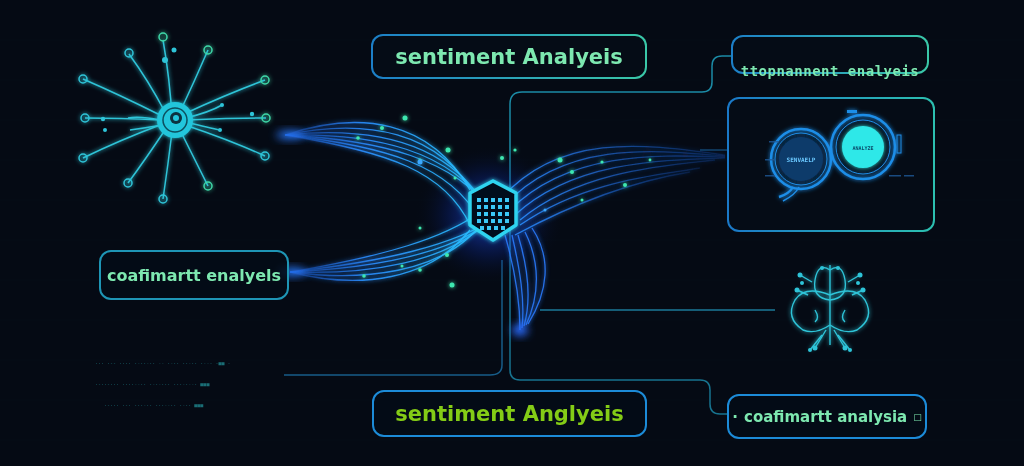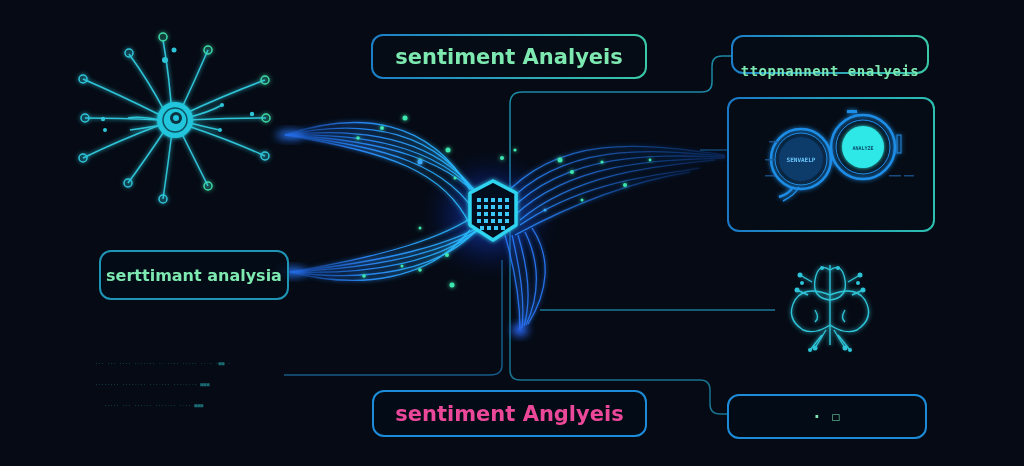--- a/index.html
+++ b/index.html
@@ -12,21 +12,21 @@
   .canvas { position: absolute; inset: 0; width: 1024px; height: 466px; }
   .node-box {
     position: absolute;
     border: 2px solid #2aa7c9;
     border-radius: 12px;
     background: rgba(4, 12, 22, 0.85);
     display: flex; align-items: center; justify-content: center;
     box-sizing: border-box;
   }
   .label-green { color: #7de8b0; font-weight: bold; }
-  .label-cyan  { color: #ec4899; font-weight: bold; }
+  .label-cyan  { color: #84cc16; font-weight: bold; }
   .grad-border {
     border: 2px solid transparent;
     background:
       linear-gradient(#050c16, #050c16) padding-box,
       linear-gradient(90deg, #1c7fc8, #3ac8a8) border-box;
     justify-content: center;
   }
   .blue-border { border-color: #1c8bd8; }
   .top-center { left: 371px; top: 34px; width: 276px; height: 45px; font-size: 21px; }
   .top-right { left: 731px; top: 35px; width: 198px; height: 39px; font-size: 14px; letter-spacing: 0.5px; }
@@ -268,29 +268,30 @@
 
 <div class="node-box grad-border top-center">
   <span class="label-green">sentiment Analyeis</span>
 </div>
 
 <div class="node-box grad-border top-right">
   <span class="label-green glyph-text">ttopnannent enalyeis</span>
 </div>
 
 <div class="node-box mid-left" style="border-color:#1e95b5;">
-  <span class="label-green">serttimant analysia</span>
+  <span class="label-green">coafimartt enalyels</span>
 </div>
 
 <div class="node-box blue-border bottom-center">
   <span class="label-cyan">sentiment Anglyeis</span>
 </div>
 
 <div class="node-box blue-border bottom-right">
   <span class="label-green" style="margin-right:6px;">·</span>
+  <span class="label-green">coafimartt analysia</span>
   <span class="label-green" style="margin-left:6px;font-size:9px;">□</span>
 </div>
 
 <div class="chat-panel">
   <svg width="204" height="131" viewBox="0 0 204 131" style="position:absolute;left:0;top:0;">
     <defs>
       <filter id="cg" x="-50%" y="-50%" width="200%" height="200%">
         <feGaussianBlur stdDeviation="2" result="b"></feGaussianBlur>
         <feMerge>
             <feMergeNode in="b"></feMergeNode>

